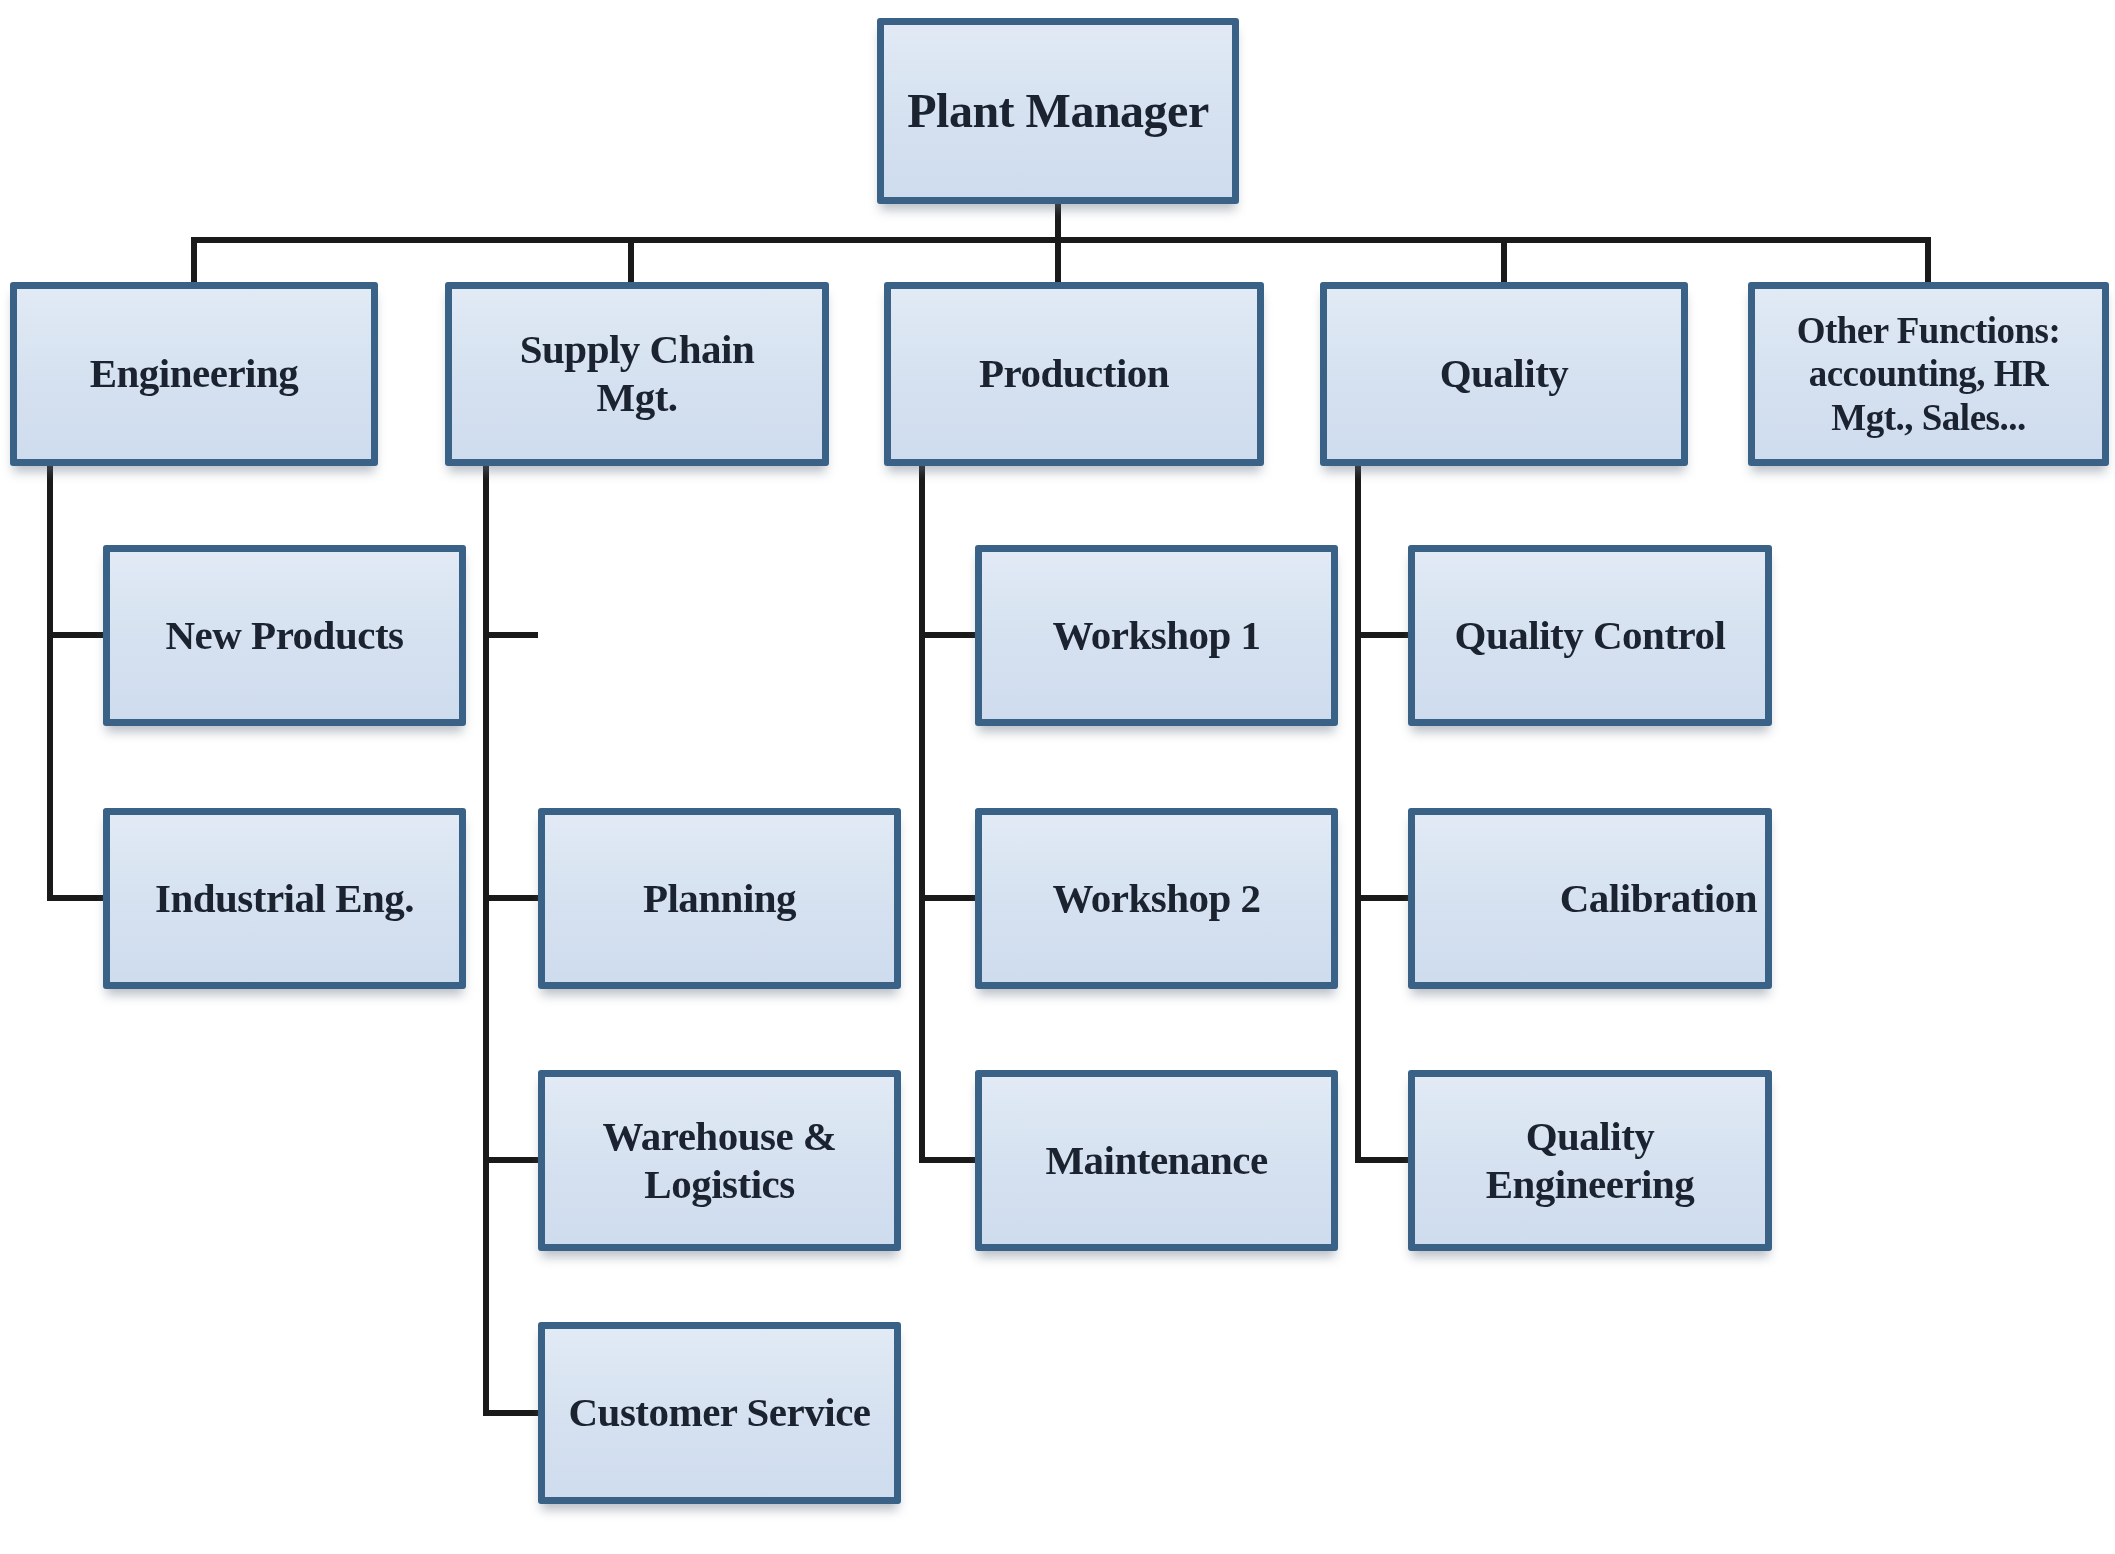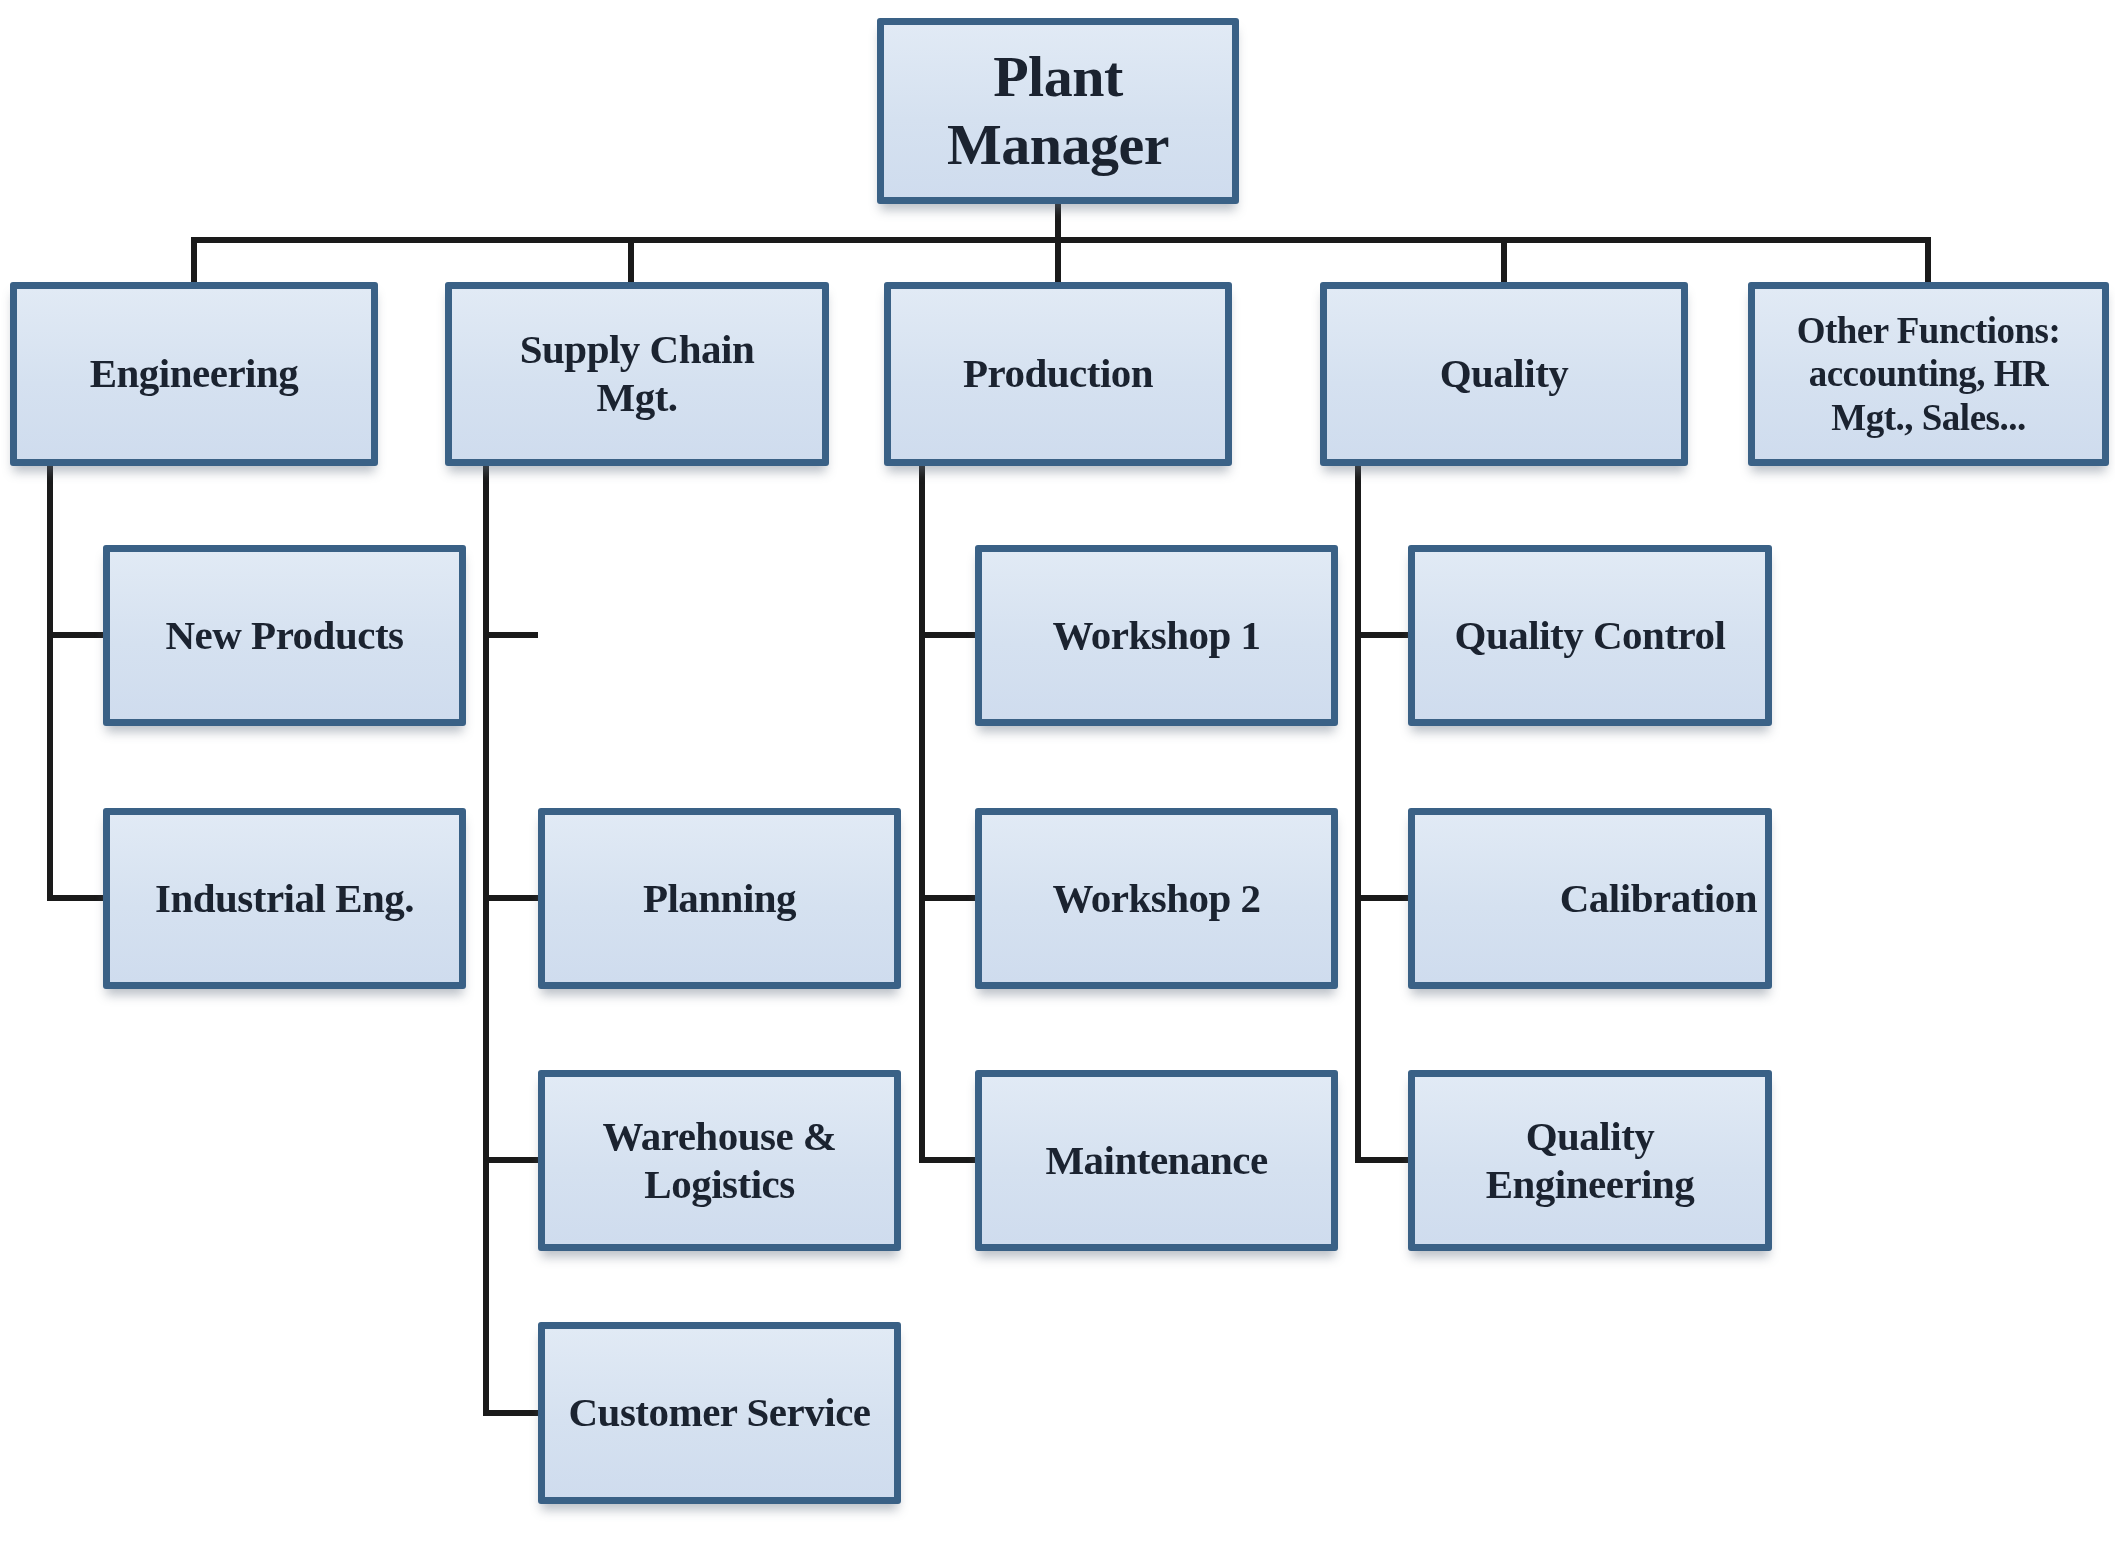--- a/index.html
+++ b/index.html
@@ -33,21 +33,21 @@
     box-shadow: 0 9px 10px -3px rgba(105, 115, 130, 0.45);
   }
   .node .label {
     white-space: pre-line;
     font-weight: bold;
     font-size: 41px;
     line-height: 1.17;
     color: var(--text, #1b2330);
     letter-spacing: -0.5px;
   }
-  .node.root .label { font-size: 58px; }
+  .node.root .label { font-size: 48px; }
   .node.small-text .label { font-size: 37px; }
 </style>
 </head>
 <body>
 
 <div class="canvas">
 
   <div class="line" style="left:1055px; top:204px; width:6px; height:78px;"></div>
   <div class="line" style="left:191px; top:237px; width:1740px; height:6px;"></div>
   <div class="line" style="left:191px; top:240px; width:6px; height:42px;"></div>
@@ -79,21 +79,21 @@
     <span class="label">Plant Manager</span>
   </div>
 
   <div class="node" style="left:10px; top:282px; width:368px; height:184px;">
     <span class="label">Engineering</span>
   </div>
   <div class="node" style="left:445px; top:282px; width:384px; height:184px;">
     <span class="label">Supply Chain
 Mgt.</span>
   </div>
-  <div class="node" style="left:884px; top:282px; width:348px; height:184px;">
+  <div class="node" style="left:884px; top:282px; width:380px; height:184px;">
     <span class="label">Production</span>
   </div>
   <div class="node" style="left:1320px; top:282px; width:368px; height:184px;">
     <span class="label">Quality</span>
   </div>
   <div class="node small-text" style="left:1748px; top:282px; width:361px; height:184px;">
     <span class="label">Other Functions:
 accounting, HR
 Mgt., Sales...</span>
   </div>

